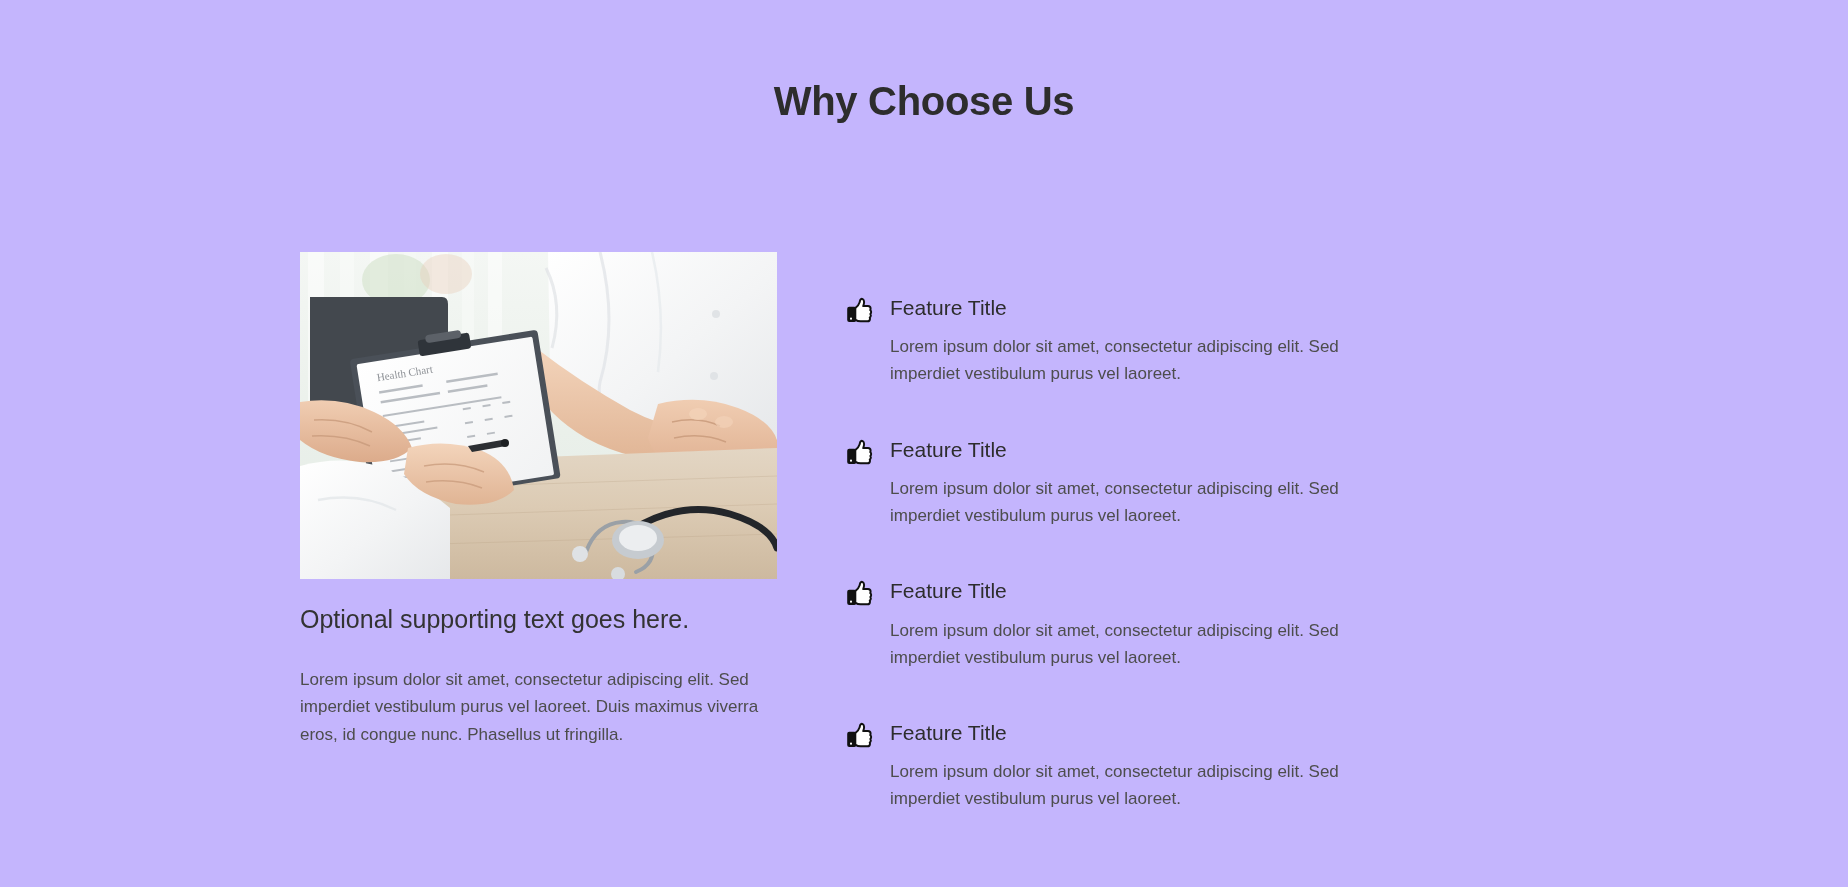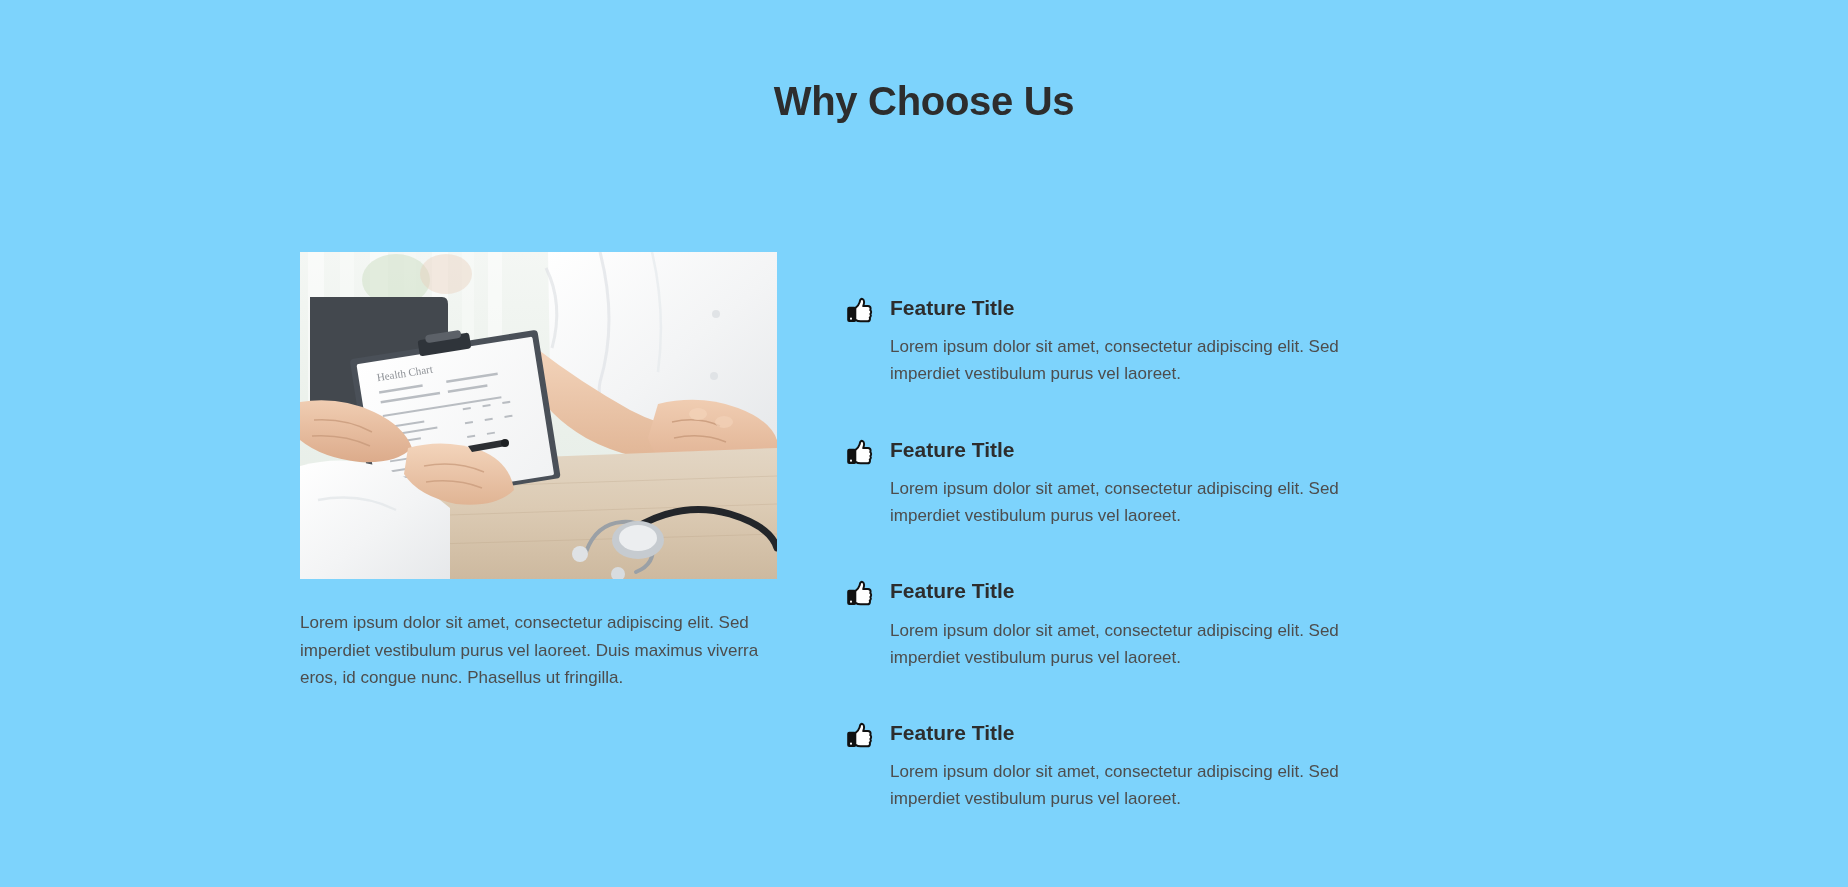--- a/index.html
+++ b/index.html
@@ -9,21 +9,21 @@
     height: 887px;
     background: #ffffff;
     font-family: "Liberation Sans", sans-serif;
     overflow: hidden;
   }
 
   .page {
     position: relative;
     width: 1848px;
     height: 887px;
-    background: #7dd3fc;
+    background: #c4b5fd;
   }
 
   
   .header {
     width: 100%;
     padding-top: 78px;
     text-align: center;
   }
 
   .page-title {
@@ -110,21 +110,21 @@
     height: 30px;
     margin-right: 15px;
     margin-top: 1px;
   }
   .feature-icon svg { display: block; width: 30px; height: 30px; }
 
   .feature-text { flex: 1 1 auto; }
 
   .feature-title {
     font-size: 21px;
-    font-weight: 700;
+    font-weight: 400;
     color: #2d2d2d;
     line-height: 1.25;
   }
 
   .feature-desc {
     margin-top: 12px;
     font-size: 17px;
     font-weight: 400;
     color: #4d4d4d;
     line-height: 1.6;
@@ -271,20 +271,21 @@
           <g fill="none" stroke="#9aa0a6" stroke-width="4" stroke-linecap="round">
             <path d="M286 300 Q296 272 322 270 Q346 268 352 292 Q356 312 336 320"></path>
           </g>
           <ellipse cx="338" cy="288" rx="26" ry="19" fill="#c6cbd0"></ellipse>
           <ellipse cx="338" cy="286" rx="19" ry="13" fill="#eceef0"></ellipse>
           <circle cx="280" cy="302" r="8" fill="#dfe2e5"></circle>
           <circle cx="318" cy="322" r="7" fill="#d8dcdf"></circle>
         </svg>
       </div>
 
+      <h2 class="supporting-title">Optional supporting text goes here.</h2>
       <p class="supporting-body">Lorem ipsum dolor sit amet, consectetur adipiscing elit. Sed imperdiet vestibulum purus vel laoreet. Duis maximus viverra eros, id congue nunc. Phasellus ut fringilla.</p>
     </div>
 
     <div class="col-spacer"></div>
 
     <div class="col-right">
 
       <div class="feature">
         <span class="feature-icon">
           <svg viewBox="0 0 32 32" fill="none" xmlns="http://www.w3.org/2000/svg">

